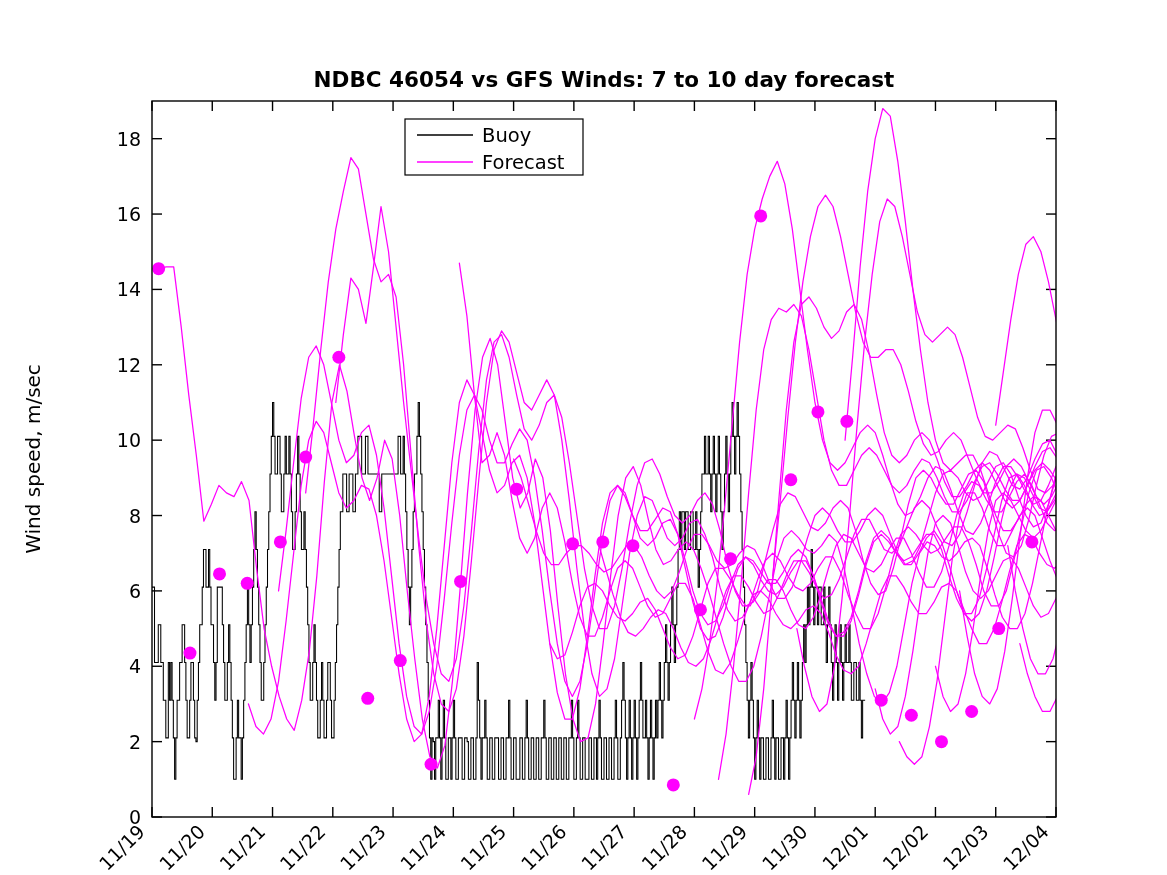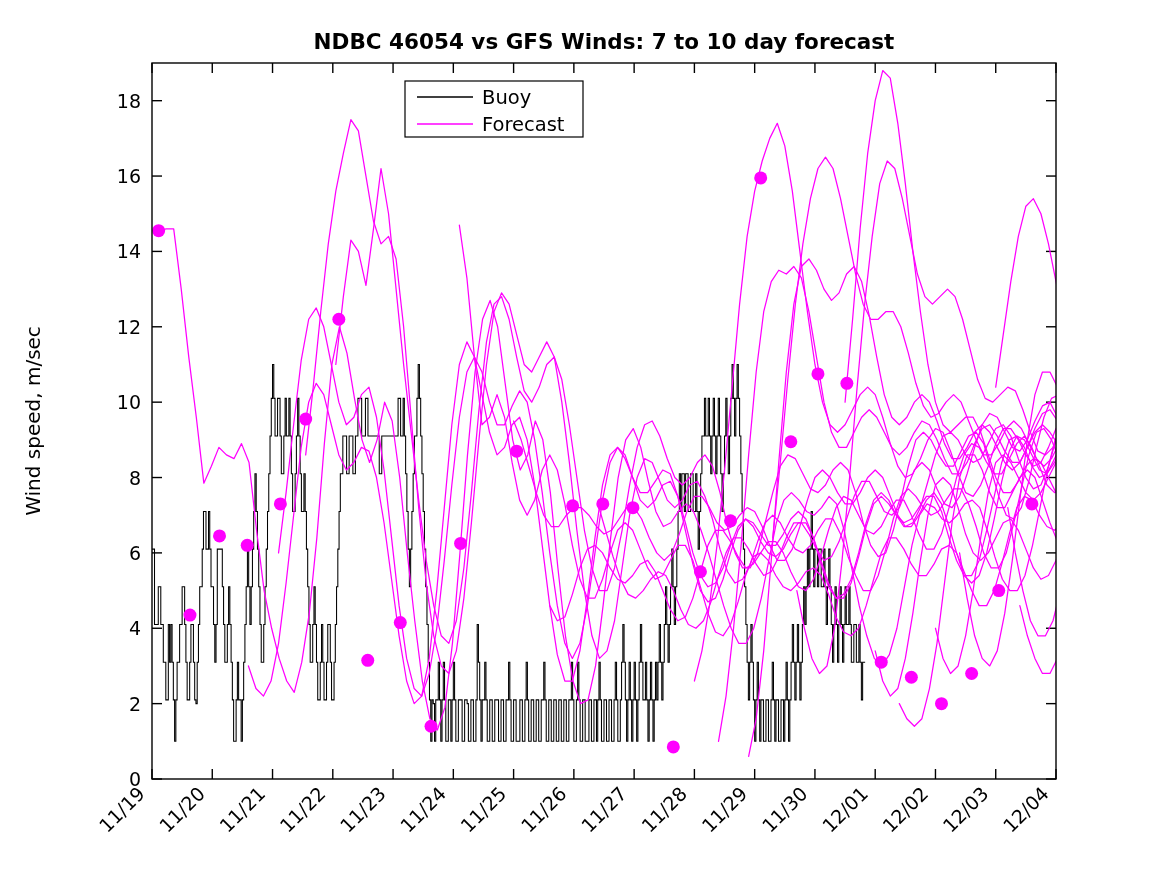--- a/index.html
+++ b/index.html
@@ -1,17 +1,17 @@
 <!DOCTYPE html>
 <html><head>
 <meta charset="utf-8">
 <style>
   html,body{margin:0;padding:0;background:#ffffff;}
   body{width:1167px;height:875px;font-family:"DejaVu Sans",sans-serif;overflow:hidden;}
-  #fig{position:relative;width:1167px;height:629px;background:#5eead4;}
+  #fig{position:relative;width:1167px;height:629px;background:#5eead4;margin-top:38px;}
   #plotsvg{position:absolute;left:0;top:0;width:1167px;height:875px;}
   .ttl{font-weight:bold;font-size:21.5px;fill:#000;font-family:"DejaVu Sans",sans-serif;}
   .ylab{font-size:20px;fill:#000;font-family:"DejaVu Sans",sans-serif;}
   .tick{font-size:19px;fill:#000;font-family:"DejaVu Sans",sans-serif;}
   .xtick{font-size:19px;fill:#000;font-family:"DejaVu Sans",sans-serif;}
   .lgnd{font-size:19.5px;fill:#000;font-family:"DejaVu Sans",sans-serif;}
   .axline{stroke:#000;stroke-width:1.4;fill:none;}
   .tkline{stroke:#000;stroke-width:1.4;}
   .buoy{stroke:#000000;stroke-width:1.05;fill:none;stroke-linejoin:miter;stroke-linecap:butt;}
   .fcst{stroke:#FF00FF;stroke-width:1.25;fill:none;stroke-linejoin:round;stroke-linecap:round;}

